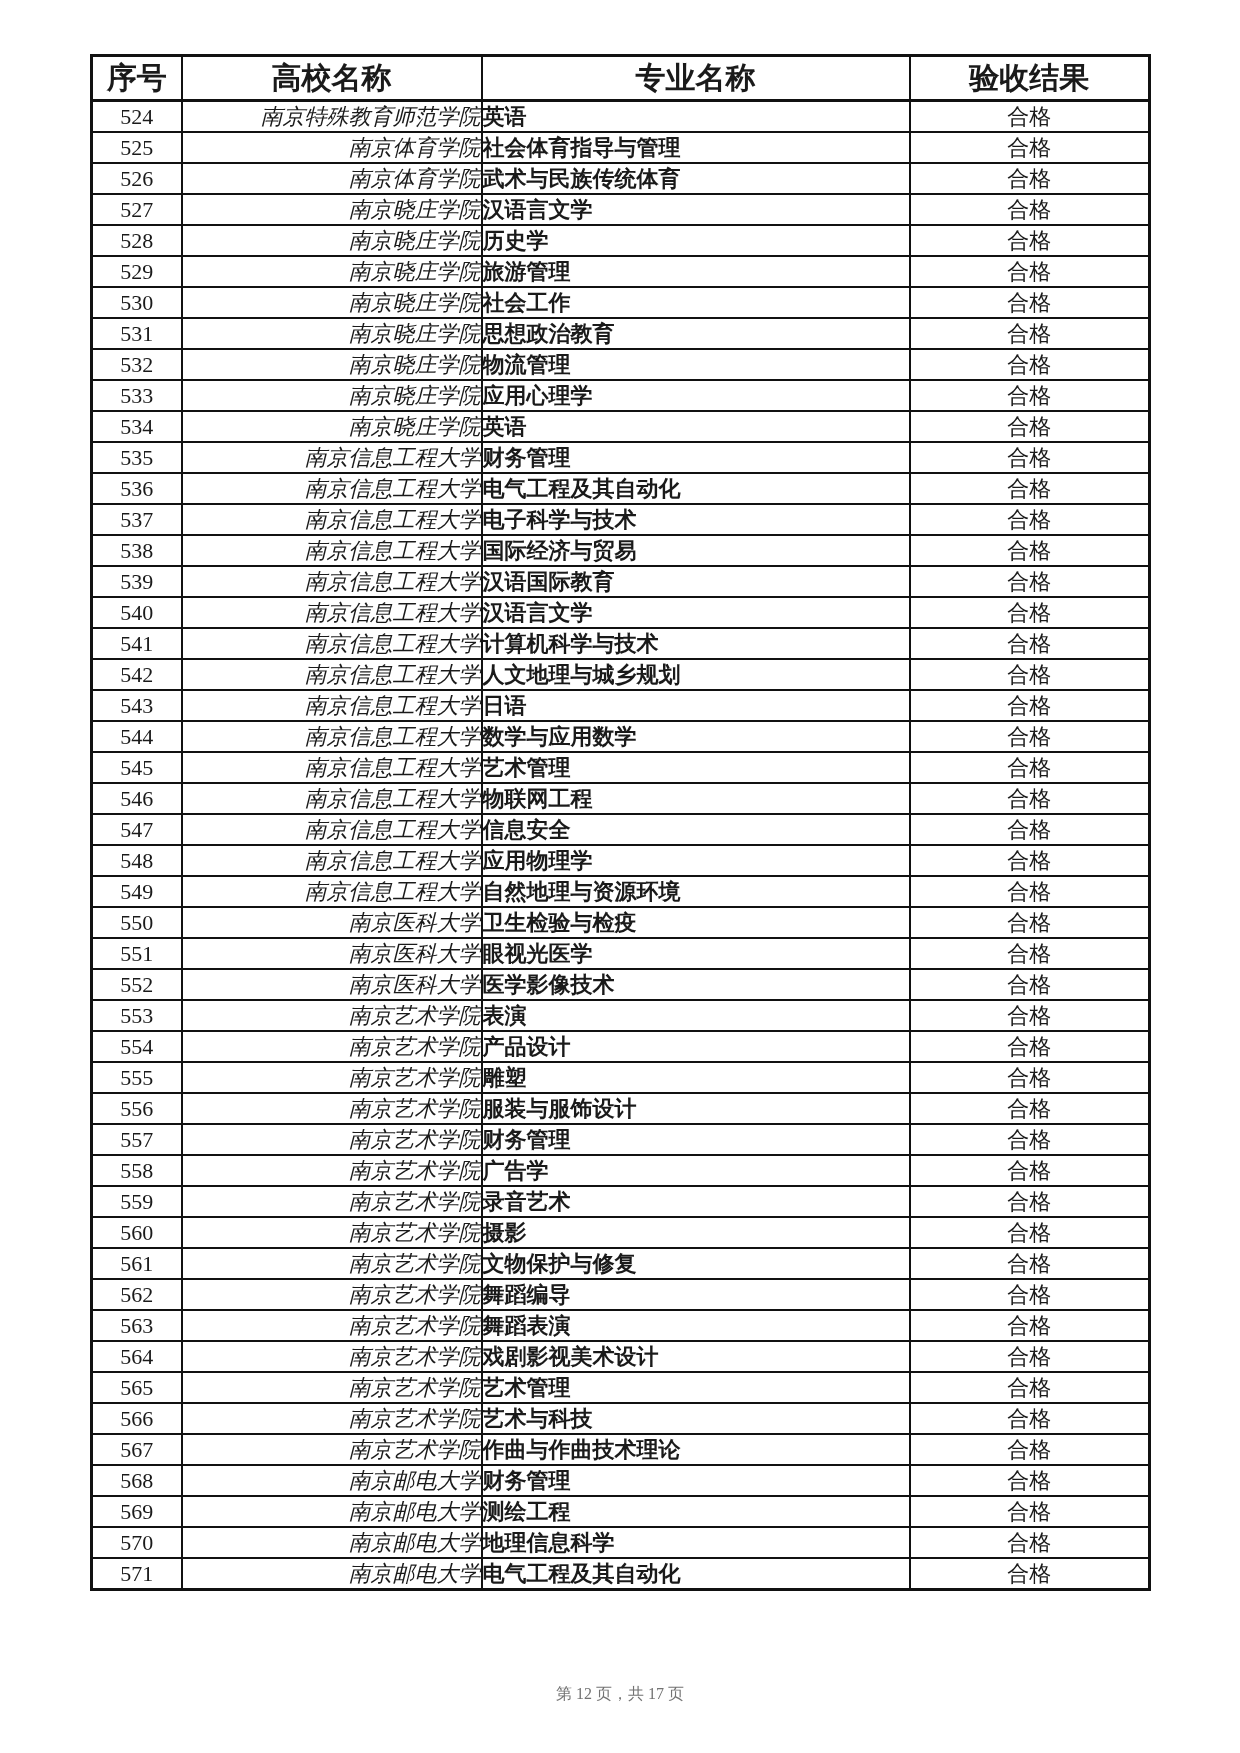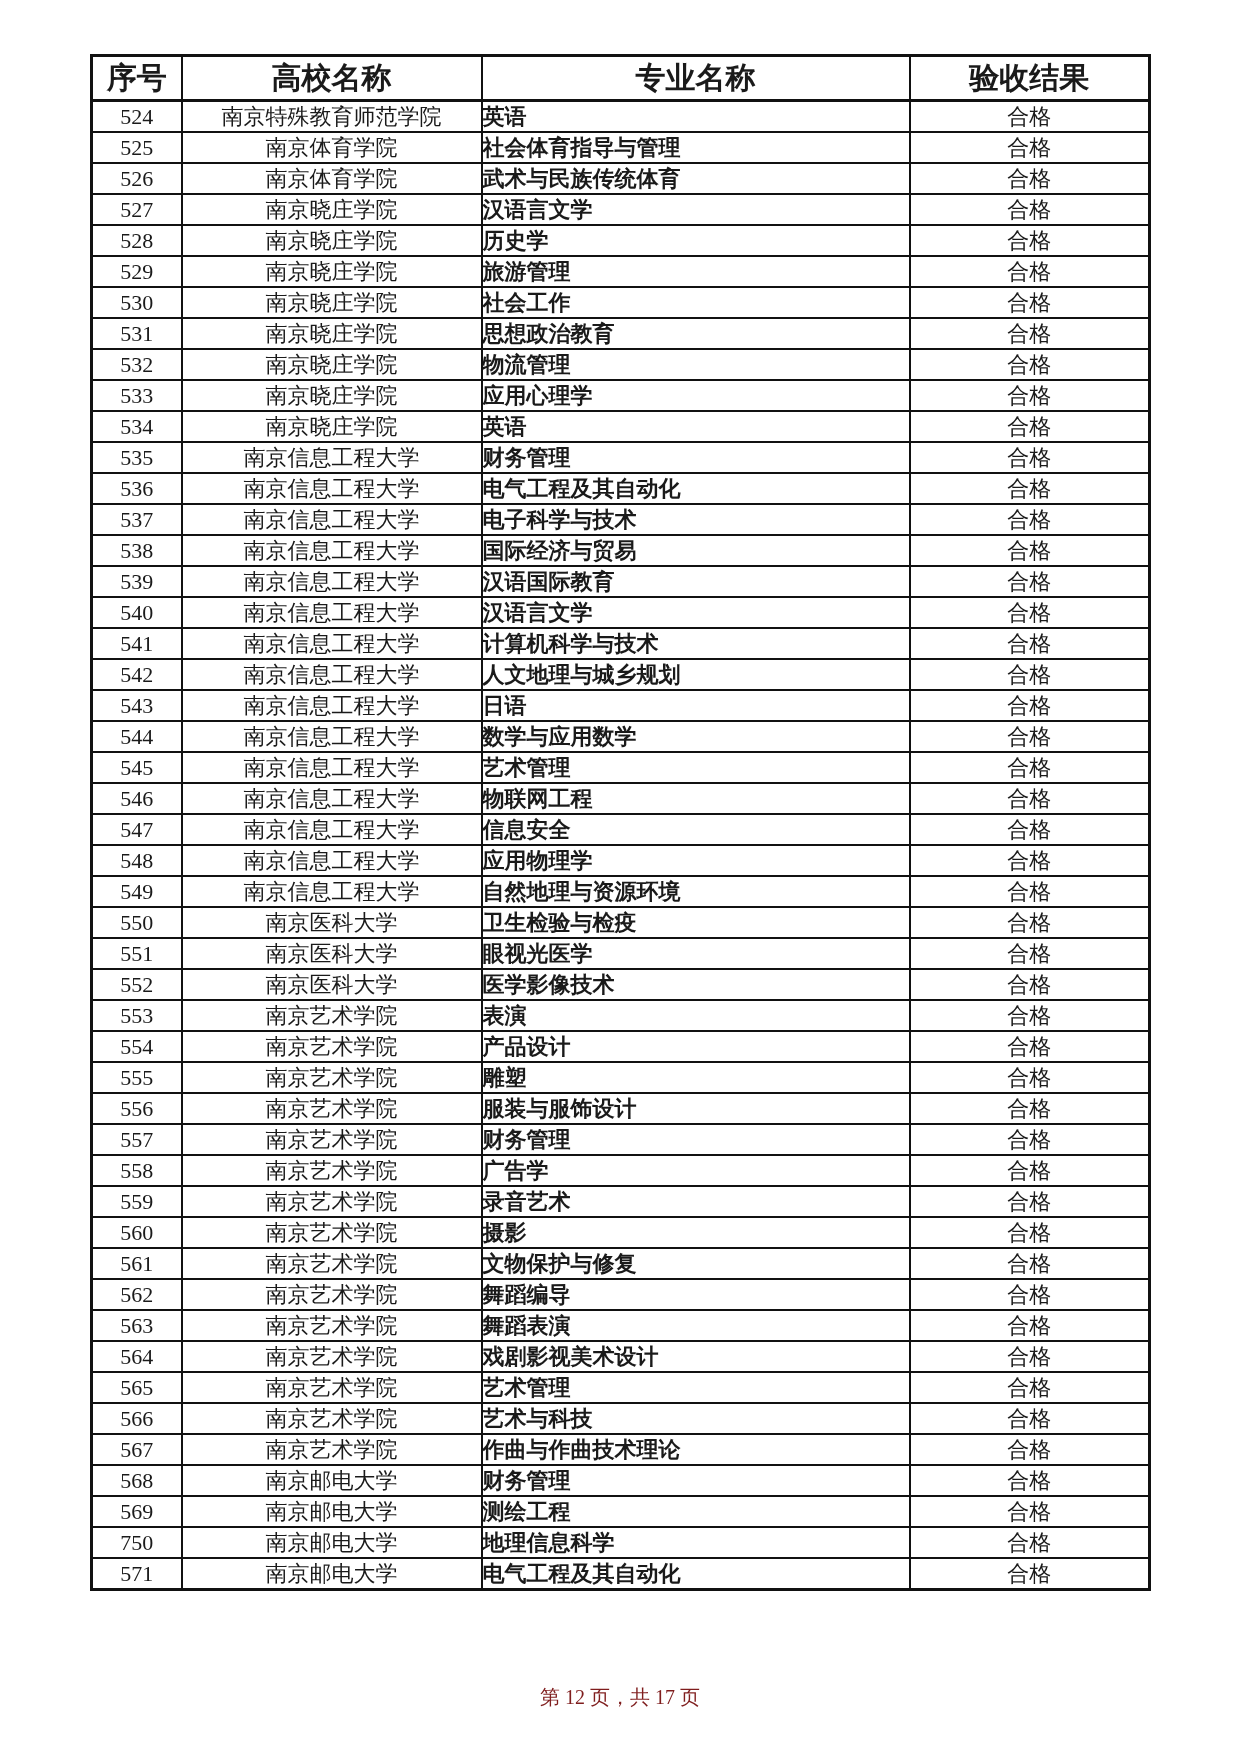--- a/index.html
+++ b/index.html
@@ -39,31 +39,31 @@
     font-weight: bold;
     text-align: center;
     border-bottom: 3px solid #111111;
   }
   table.audit-table tbody td {
     height: 29px;
     font-size: 22px;
     line-height: 29px;
   }
   td.no     { text-align: center; }
-  td.university { text-align: center; padding-left: 7px; }
+  td.university { text-align: right; padding-left: 7px; font-style: italic; }
   td.major  { text-align: left; padding-left: 7px; font-weight: bold; }
   td.result { text-align: center; }
   .footer {
     position: absolute;
     top: 1684px;
     left: 0;
     width: 100%;
     text-align: center;
-    font-size: 20px;
-    color: #7f1d1d;
+    font-size: 16px;
+    color: #737373;
   }
 </style>
 </head>
 <body>
 
 <div class="page">
 
   <table class="audit-table">
     <colgroup>
       <col style="width:90px">
@@ -350,21 +350,21 @@
           <td class="major">财务管理</td>
           <td class="result">合格</td>
         </tr>
         <tr>
           <td class="no">569</td>
           <td class="university">南京邮电大学</td>
           <td class="major">测绘工程</td>
           <td class="result">合格</td>
         </tr>
         <tr>
-          <td class="no">750</td>
+          <td class="no">570</td>
           <td class="university">南京邮电大学</td>
           <td class="major">地理信息科学</td>
           <td class="result">合格</td>
         </tr>
         <tr>
           <td class="no">571</td>
           <td class="university">南京邮电大学</td>
           <td class="major">电气工程及其自动化</td>
           <td class="result">合格</td>
         </tr>

